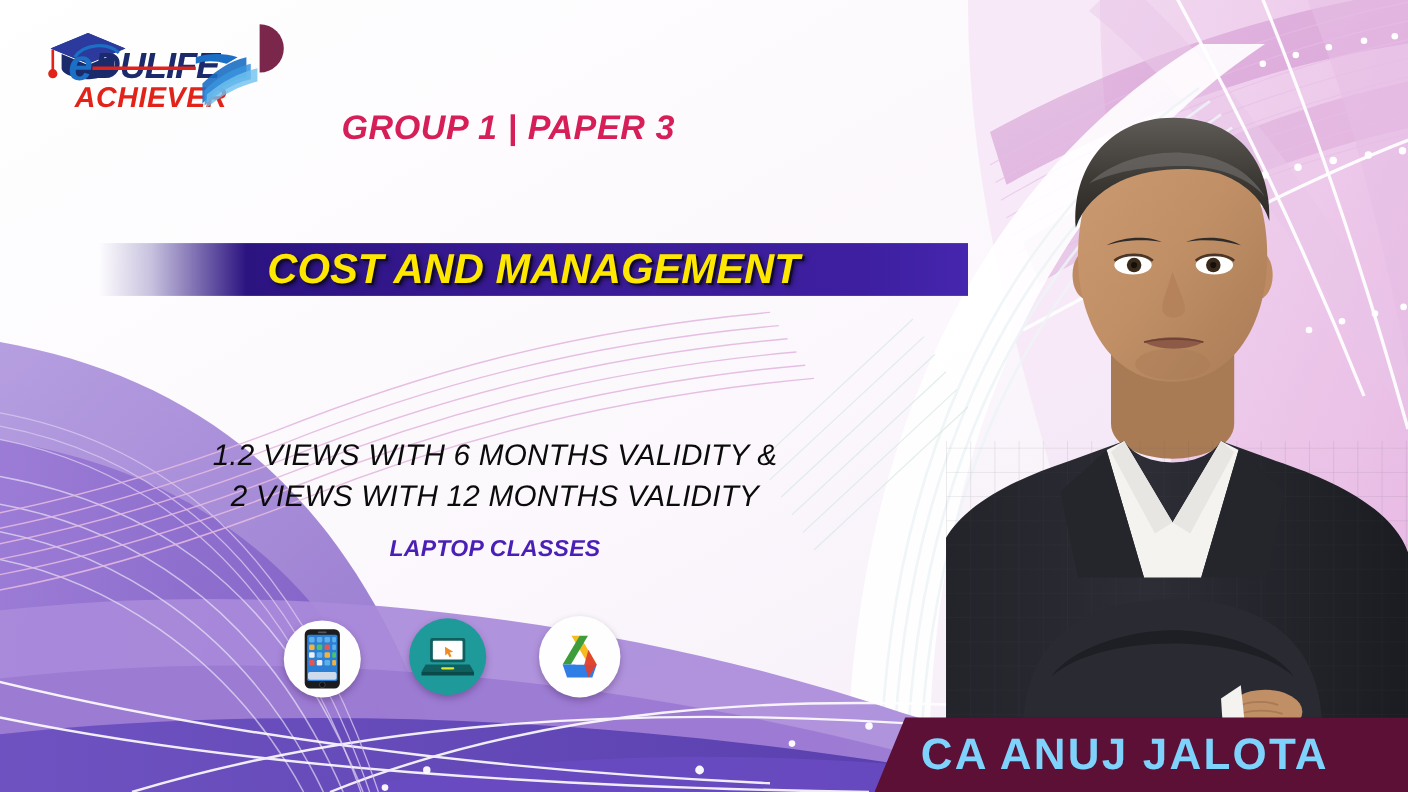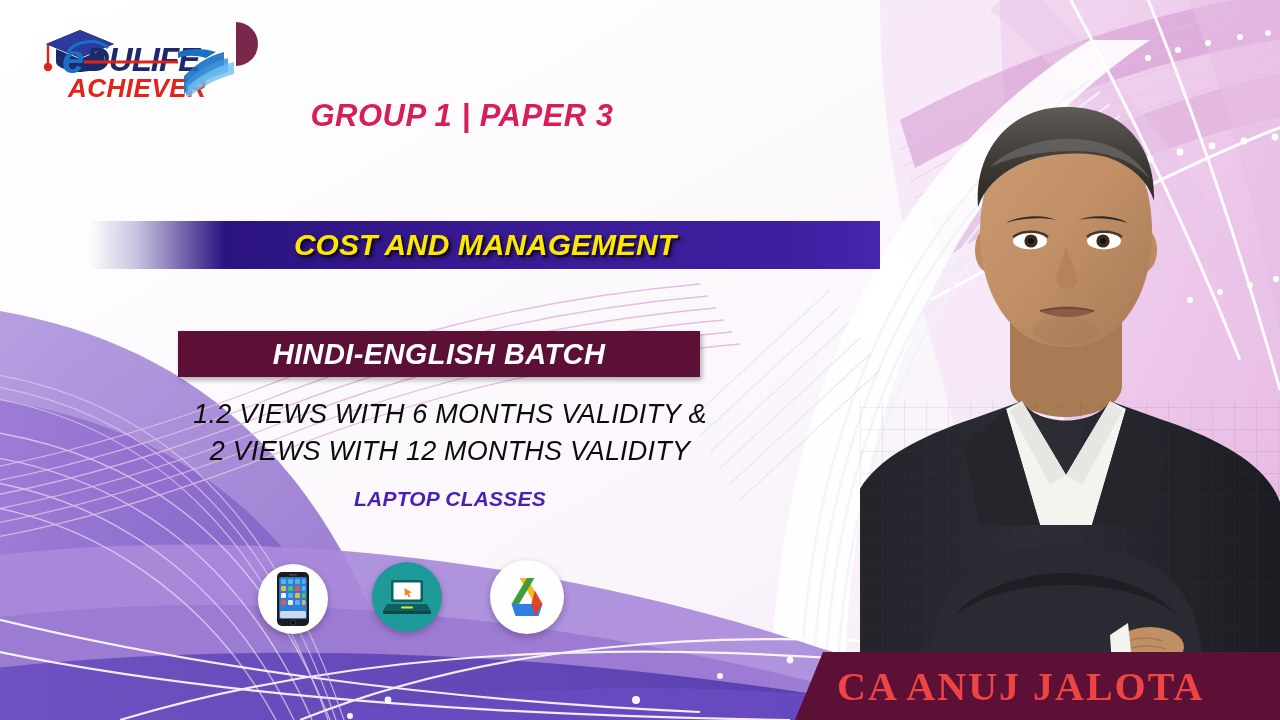--- a/index.html
+++ b/index.html
@@ -52,21 +52,21 @@
     display:flex; align-items:center; justify-content:center;
     background:linear-gradient(90deg,
         rgba(40,20,130,0) 0%,
         rgba(40,20,130,0.25) 6%,
         #2b1380 17%,
         #3a1b96 55%,
         #3d1fa0 88%,
         #4526ae 100%);
   }
   .pbar .txt {
-    font-size:30px; font-weight:bold; font-style:italic;
+    font-size:38px; font-weight:bold; font-style:italic;
     color:#ffe800;
     letter-spacing:0px;
     white-space:nowrap;
     text-shadow: 2px 2px 0 #120a33, 3px 3px 4px rgba(0,0,0,.55);
   }
   .bar1 { position:absolute; left:90px; top:221px; width:790px; }
   .bar2 { position:absolute; left:78px; top:272px; width:790px; }
 
   .batch-bar {
     position:absolute; left:178px; top:331px; width:522px; height:46px;
@@ -113,23 +113,23 @@
   
   .name-bar {
     position:absolute; left:795px; top:652px; width:500px; height:68px;
     background:#5d1036;
     clip-path: polygon(28px 0, 100% 0, 100% 100%, 0 100%);
     display:flex; align-items:center;
     padding-left:42px;
     box-shadow:0 -2px 8px rgba(0,0,0,.25);
   }
   .name-bar .txt {
-    font-family:Liberation Serif, serif;
+    font-family:Liberation Sans, sans-serif;
     font-weight:bold; font-size:40px;
-    color:#ef4444; letter-spacing:2px; white-space:nowrap;
+    color:#7dd3fc; letter-spacing:2px; white-space:nowrap;
   }
 
   
   .presenter { position:absolute; left:860px; top:55px; width:420px; height:610px; }
 </style>
 </head>
 <body>
 
 <div id="poster">
 
@@ -313,23 +313,20 @@
   <div class="headline">
     <div class="group-paper">GROUP 1 | PAPER 3</div>
   </div>
 
   <div class="bar1">
     <div class="pbar">
       <span class="txt">COST AND MANAGEMENT</span>
     </div>
   </div>
 
-  <div class="batch-bar">
-    <span class="txt">HINDI-ENGLISH BATCH</span>
-  </div>
 
   <div class="validity">
     <div>1.2 VIEWS WITH 6 MONTHS VALIDITY &amp;</div>
     <div>2 VIEWS WITH 12 MONTHS VALIDITY</div>
   </div>
 
   <div class="platforms">
     <div>LAPTOP CLASSES</div>
   </div>
 

